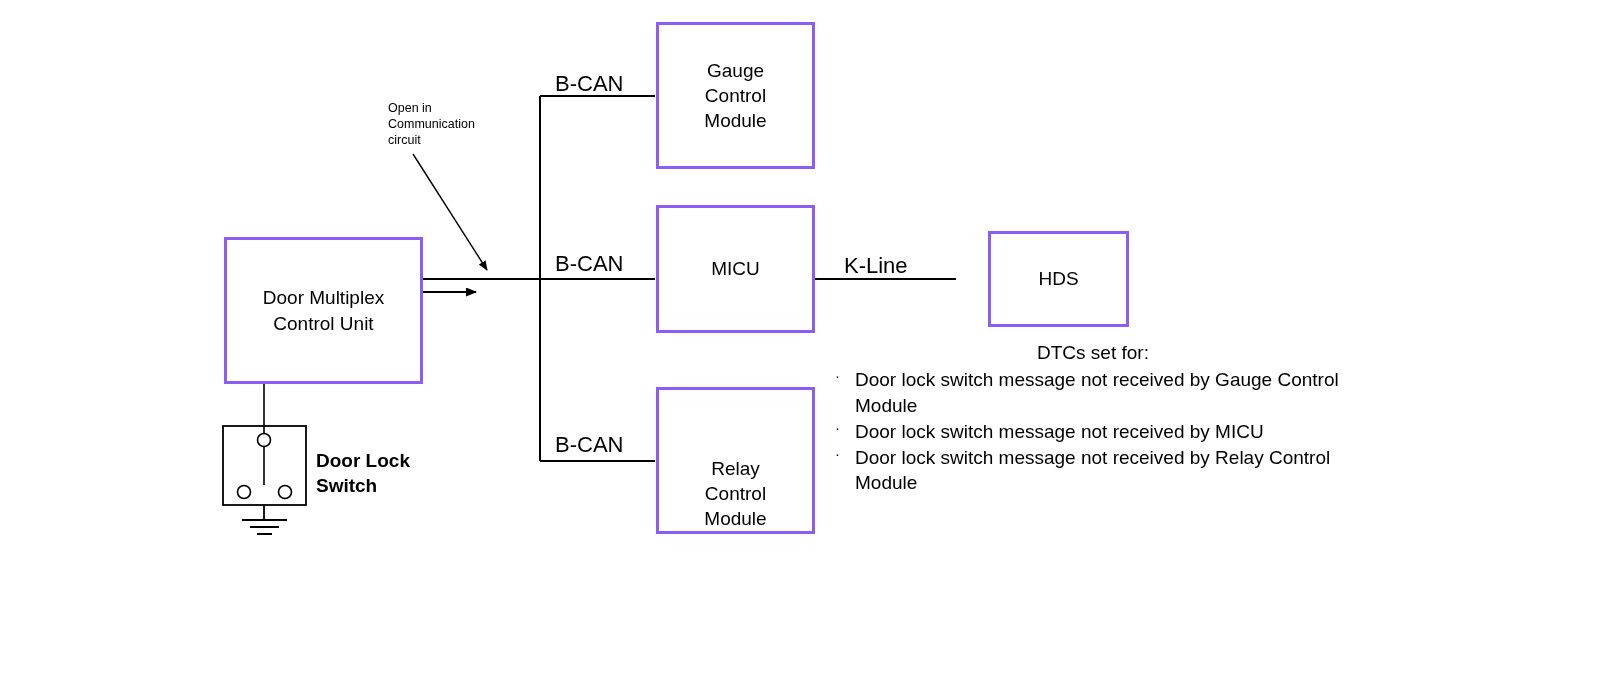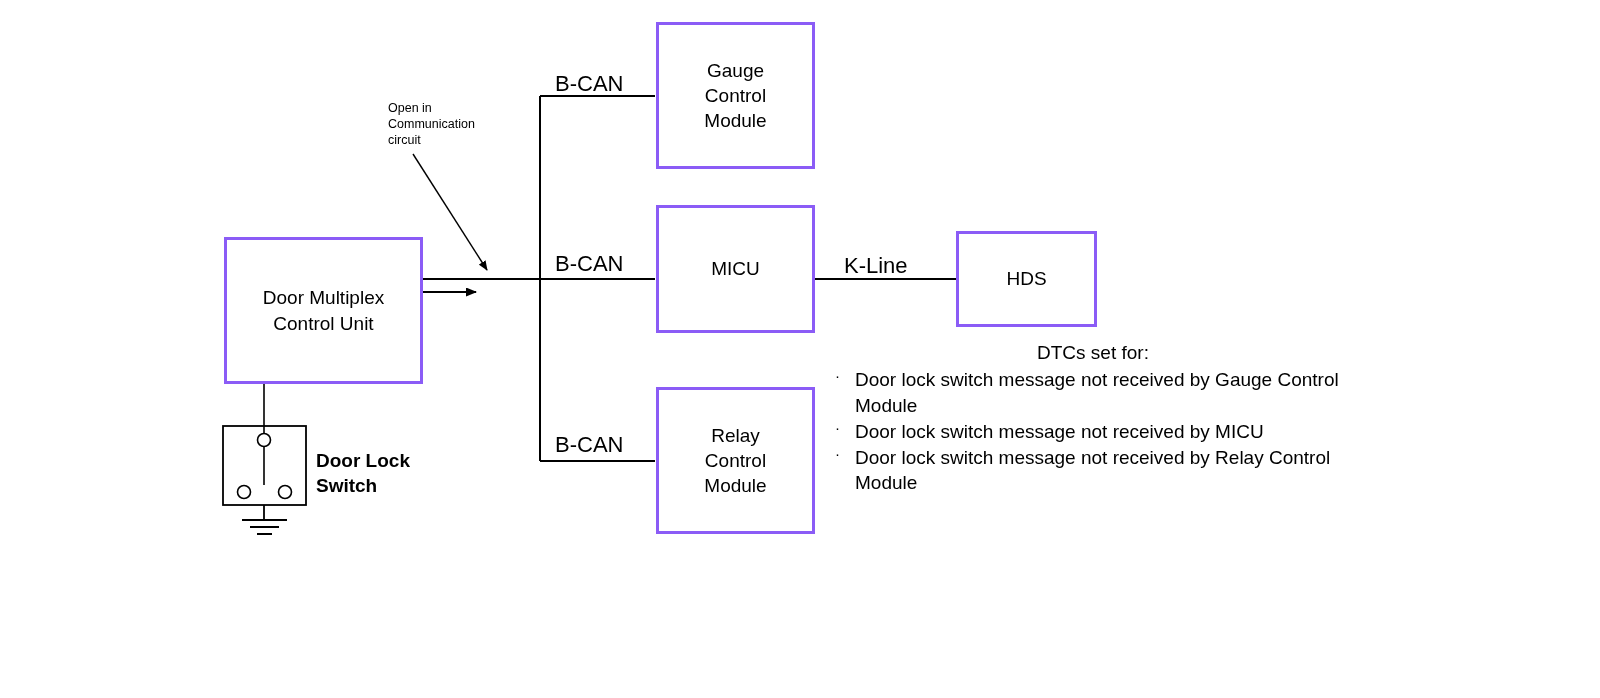--- a/index.html
+++ b/index.html
@@ -143,27 +143,27 @@
   <div class="box" style="left:656px; top:22px; width:159px; height:147px;">
     <span class="box-label">Gauge
 Control
 Module</span>
   </div>
 
   <div class="box" style="left:656px; top:205px; width:159px; height:128px;">
     <span class="box-label">MICU</span>
   </div>
 
-  <div class="box" style="left:656px; top:387px; width:159px; height:147px;">
+  <div class="box" style="left:656px; top:387px; width:159px; height:147px;align-items:flex-end;">
     <span class="box-label">Relay
 Control
 Module</span>
   </div>
 
-  <div class="box" style="left:956px; top:231px; width:141px; height:96px;">
+  <div class="box" style="left:988px; top:231px; width:141px; height:96px;">
     <span class="box-label">HDS</span>
   </div>
 
   <div class="net-label" style="left:555px; top:71px;">B-CAN</div>
 
   <div class="net-label" style="left:555px; top:251px;">B-CAN</div>
 
   <div class="net-label" style="left:555px; top:432px;">B-CAN</div>
 
   <div class="net-label" style="left:844px; top:253px;text-align:center;">K-Line</div>

